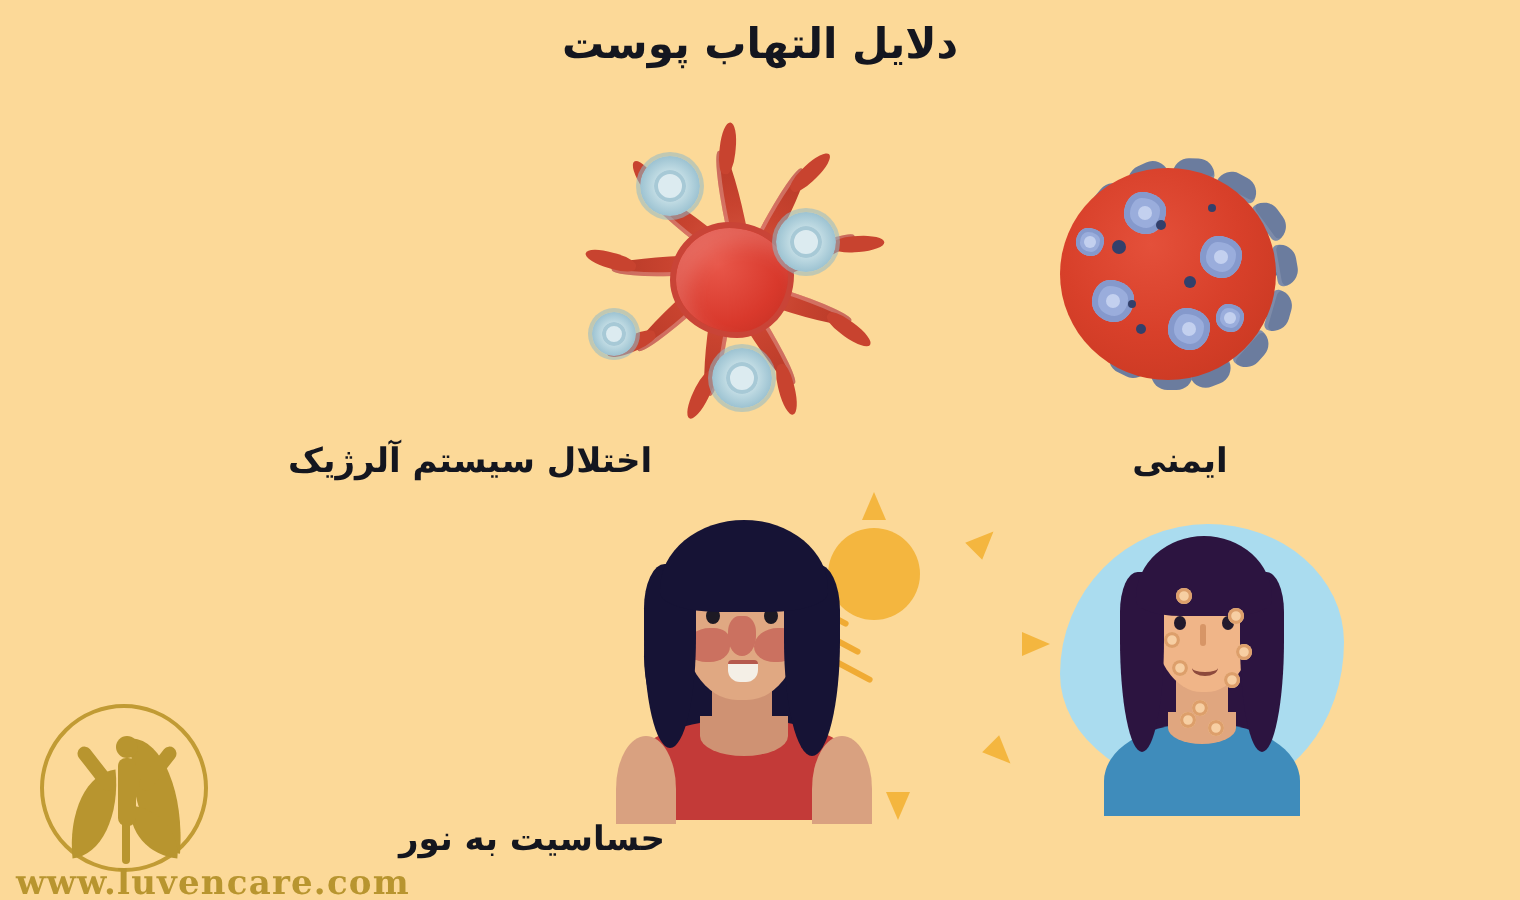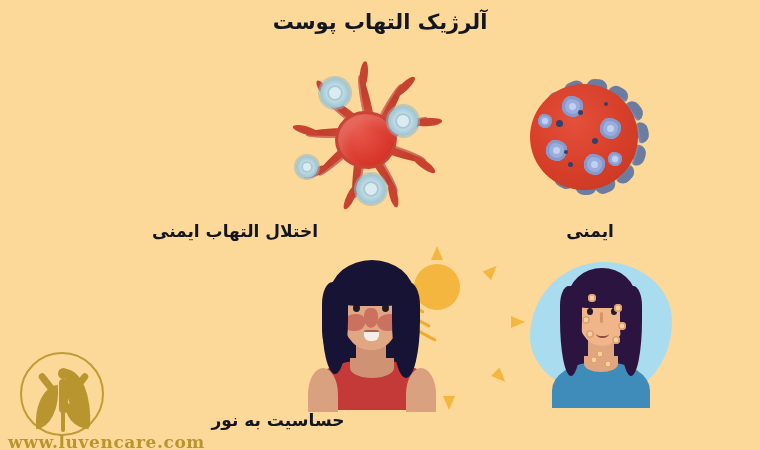--- a/index.html
+++ b/index.html
@@ -36,21 +36,21 @@
     position: absolute;
     text-align: center;
     font-size: 17px;
     font-weight: bold;
     color: #14161f;
     direction: rtl;
     white-space: nowrap;
   }
   .cap-immune   { top: 221px; left: 140px; width: 190px; }
   .cap-infect   { top: 221px; left: 530px; width: 120px; }
-  .cap-light    { top: 410px; left: 203px; width: 150px; }
+  .cap-light    { top: 410px; left: 191px; width: 150px; }
   .cap-allergy  { top: 410px; left: 528px; width: 150px; }
 
   
   .ill { position: absolute; }
 
   
   #ill-immune { left: 288px; top: 62px; width: 150px; height: 150px; }
   .arm {
     position: absolute;
     left: 50%;
@@ -468,40 +468,40 @@
     font-weight: bold;
     letter-spacing: 0.6px;
     color: #b8952f;
   }
 </style>
 </head>
 <body>
 
 <div id="canvas">
 
-  <div class="title">آلرژیک التهاب پوست</div>
+  <div class="title">دلایل التهاب پوست</div>
 
   <div class="ill" id="ill-immune">
     <div class="arm" style="transform: rotate(8deg)   translate(-5px,0);"></div>
     <div class="arm" style="transform: rotate(48deg)  translate(-5px,0);"></div>
     <div class="arm" style="transform: rotate(88deg)  translate(-5px,0);"></div>
     <div class="arm" style="transform: rotate(128deg) translate(-5px,0);"></div>
     <div class="arm" style="transform: rotate(168deg) translate(-5px,0);"></div>
     <div class="arm" style="transform: rotate(208deg) translate(-5px,0);"></div>
     <div class="arm" style="transform: rotate(248deg) translate(-5px,0);"></div>
     <div class="arm" style="transform: rotate(288deg) translate(-5px,0);"></div>
     <div class="arm" style="transform: rotate(328deg) translate(-5px,0);"></div>
     <div class="cell-body"></div>
     <div class="lymph" style="left:32px;  top:16px;"></div>
     <div class="lymph" style="left:100px; top:44px;"></div>
     <div class="lymph s" style="left:8px;   top:94px;"></div>
     <div class="lymph" style="left:68px;  top:112px;"></div>
   </div>
 
-  <div class="cap cap-immune">اختلال التهاب ایمنی</div>
+  <div class="cap cap-immune">اختلال سیستم آلرژیک</div>
 
   <div class="ill" id="ill-virus">
     <div class="spike" style="transform: rotate(0deg)   translate(-4.5px,0);">
         <i></i>
         <b></b>
       </div>
     <div class="spike" style="transform: rotate(26deg)  translate(-4.5px,0);">
         <i></i>
         <b></b>
       </div>

